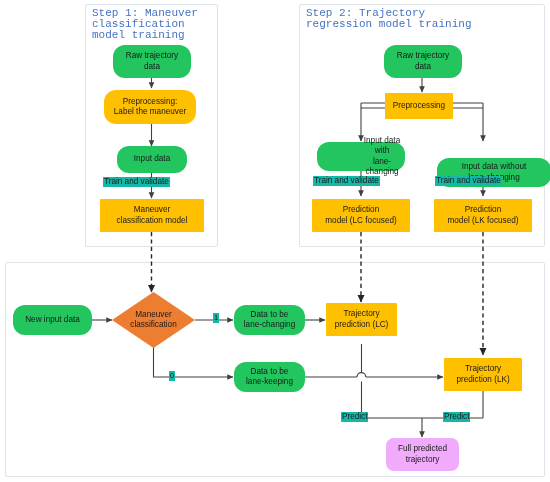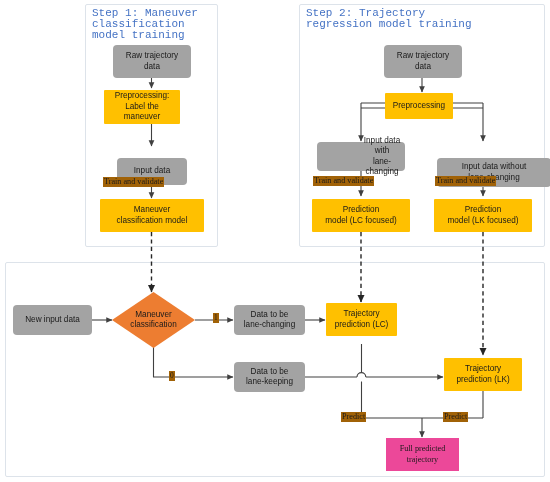--- a/index.html
+++ b/index.html
@@ -44,31 +44,30 @@
     justify-content: center;
     text-align: center;
     font-size: 8.2px;
     line-height: 10.4px;
     color: #1a1a1a;
     white-space: pre-line;
     padding: 1px 2px;
     z-index: 5;
   }
   .node.green {
-    background: #a3a3a3;
-    border-radius: 4px;
+    background: #22c55e;
+    border-radius: 12px;
   }
   .node.amber {
     background: #FFC000;
     border-radius: 1px;
   }
   .node.amber-round {
-    background: #ec4899;
-    border-radius: 0;
-    font-family: Liberation Serif, serif;
+    background: #f0abfc;
+    border-radius: 8px;
   }
   .node.diamond-wrap {
     background: transparent;
   }
   .diamond-shape {
     position: absolute;
     left: 0; top: 0;
     width: 100%;
     height: 100%;
     background: #ED7D31;
@@ -76,25 +75,24 @@
   }
   .diamond-label {
     position: relative;
     z-index: 2;
   }
   .edge-label {
     position: absolute;
     font-size: 8.2px;
     line-height: 10px;
     color: #1a1a1a;
-    background: #a16207;
+    background: #14b8a6;
     padding: 0 1px;
     z-index: 6;
     white-space: nowrap;
-    font-family: Liberation Serif, serif;
   }
   .edge-label.tiny {
     font-size: 7.4px;
     padding: 0 1px;
   }
   svg.wires {
     position: absolute;
     left: 0; top: 0;
     width: 550px;
     height: 482px;
@@ -175,24 +173,24 @@
   </svg>
 
   <div class="panel-title" style="left:92px; top:8px; width:125px;">Step 1: Maneuver
 classification model training</div>
   <div class="panel-title" style="left:306px; top:8px; width:200px;">Step 2: Trajectory
 regression model training</div>
 
   <div class="node green" style="left:113px; top:45px; width:78px; height:33px;">Raw trajectory
 data</div>
 
-  <div class="node amber" style="left:104px; top:90px; width:76px; height:34px;">Preprocessing:
+  <div class="node amber" style="left:104px; top:90px; width:92px; height:34px;border-radius:12px;">Preprocessing:
 Label the maneuver</div>
 
-  <div class="node green" style="left:117px; top:158px; width:70px; height:27px;">Input data</div>
+  <div class="node green" style="left:117px; top:146px; width:70px; height:27px;">Input data</div>
 
   <div class="node amber" style="left:100px; top:199px; width:104px; height:33px;">Maneuver
 classification model</div>
 
   <div class="edge-label" style="left:103px; top:177px;">Train and validate</div>
 
   <div class="node green" style="left:384px; top:45px; width:78px; height:33px;">Raw trajectory
 data</div>
 
   <div class="node amber" style="left:385px; top:93px; width:68px; height:26px;">Preprocessing</div>

